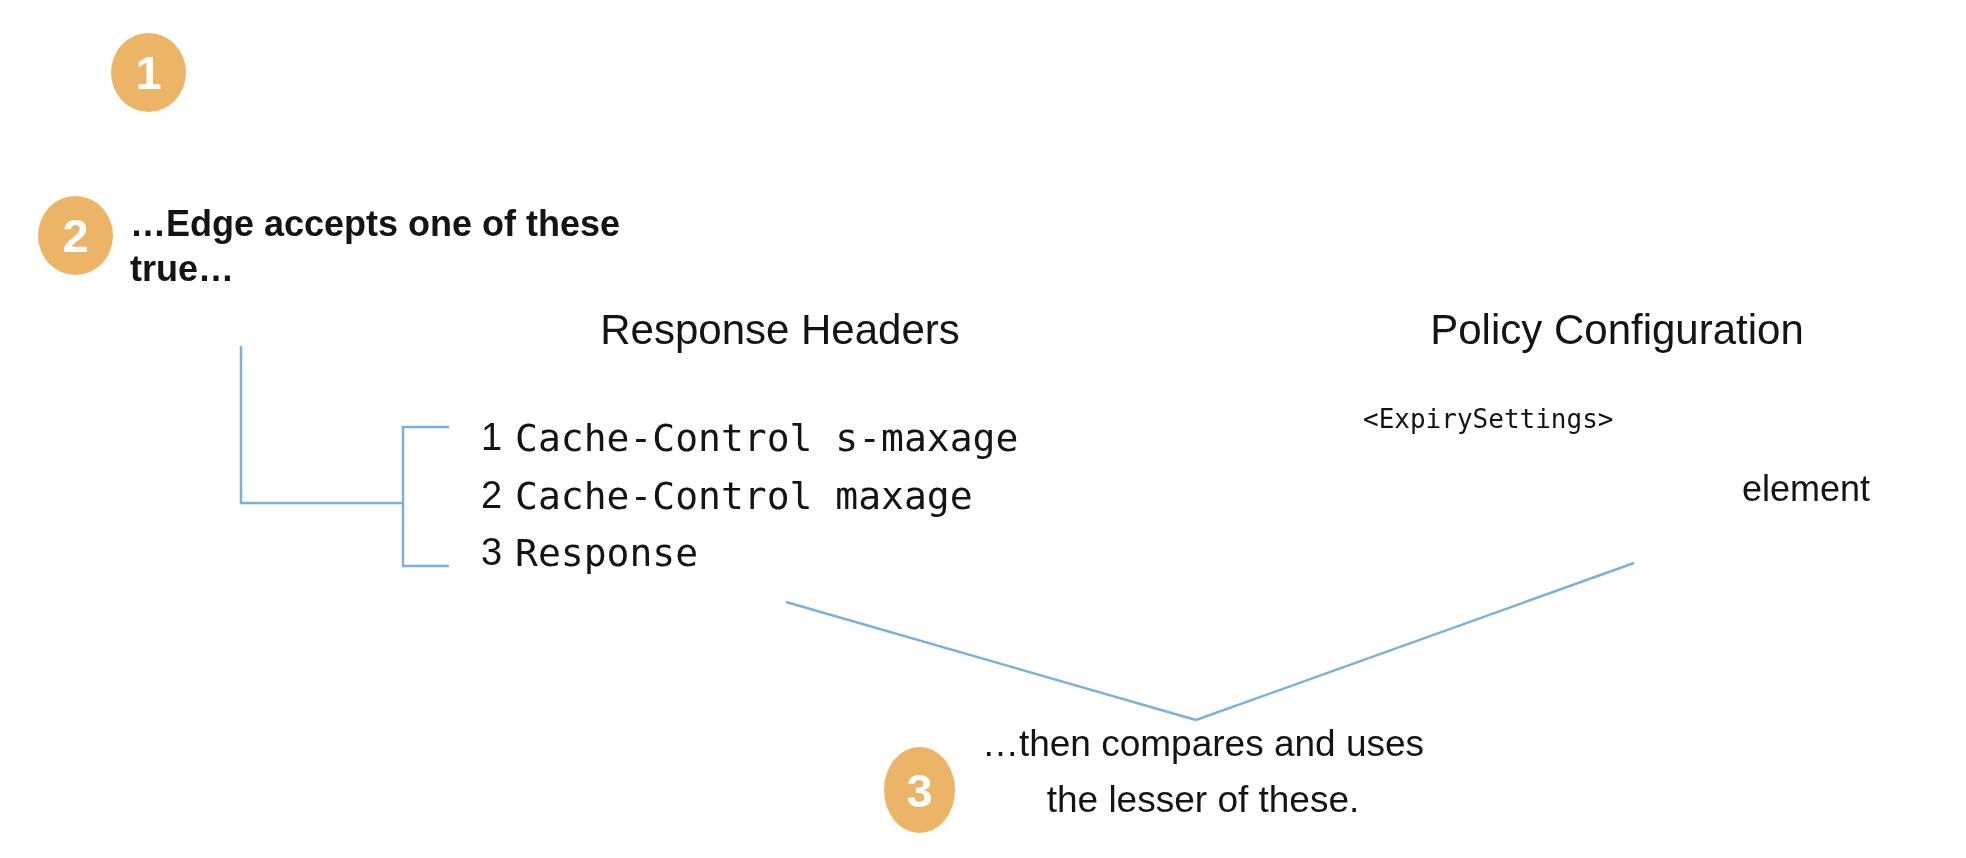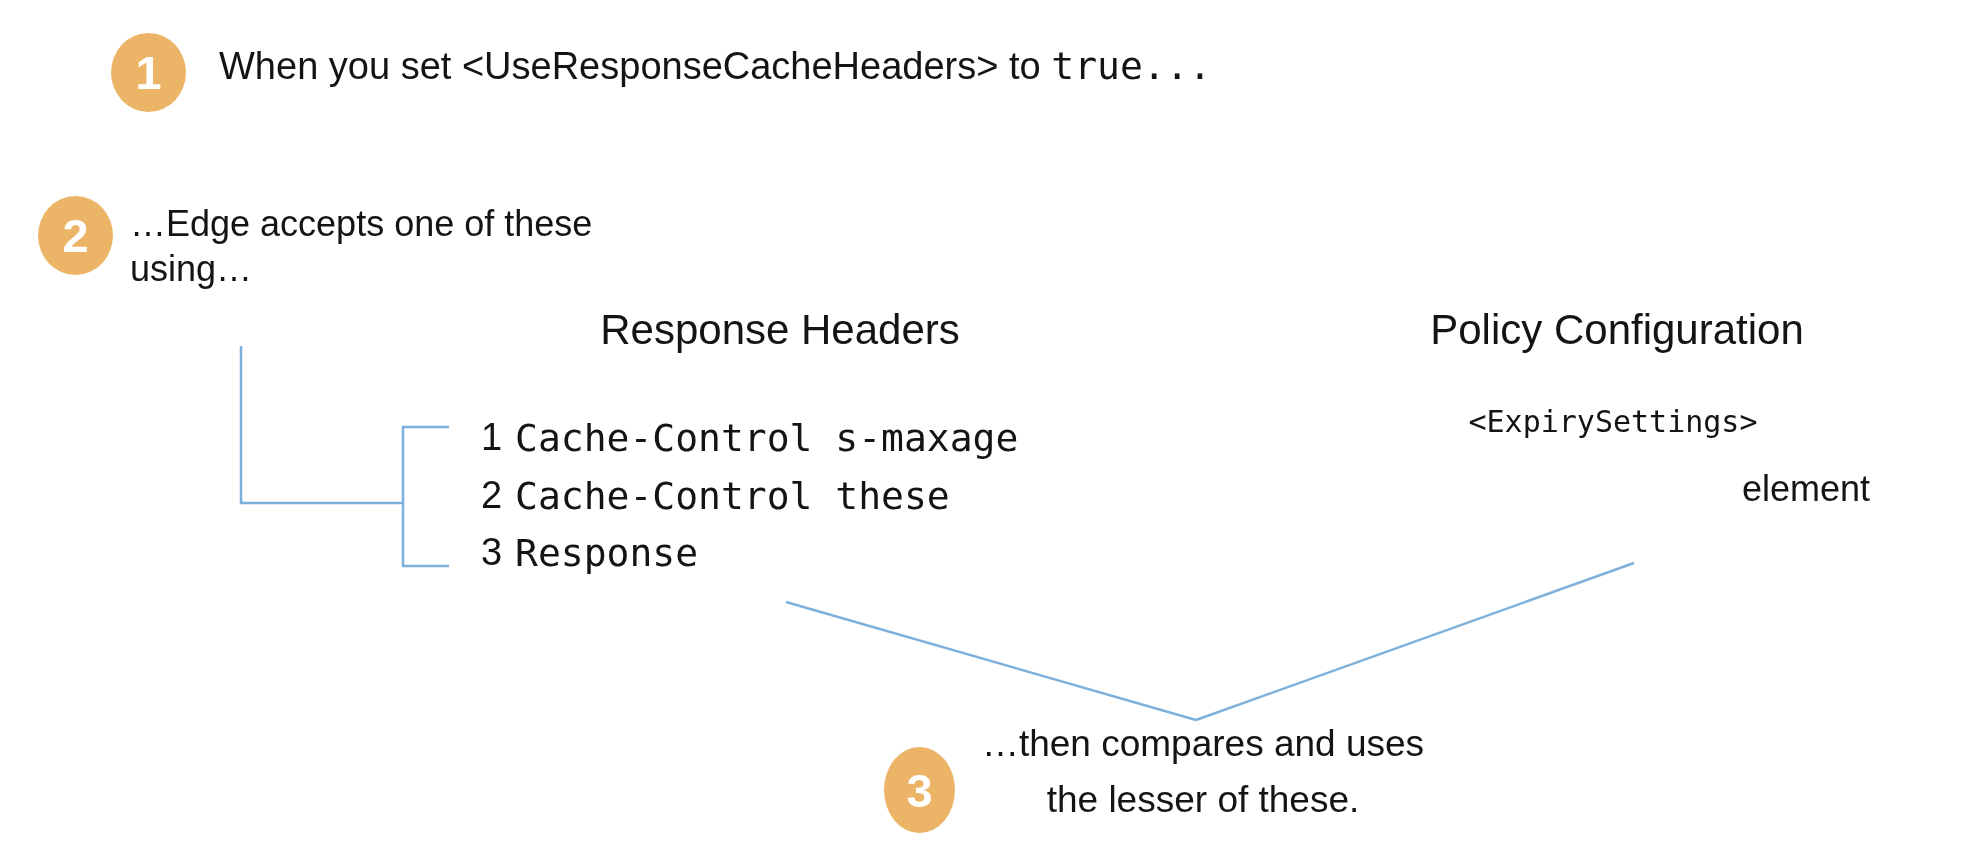--- a/index.html
+++ b/index.html
@@ -52,20 +52,21 @@
   }
   .mono {
     font-family: "DejaVu Sans Mono", monospace;
   }
   .step2-text {
     position: absolute;
     left: 130px;
     top: 201px;
     font-size: 36px;
     line-height: 45px;
+    font-weight: bold;
   }
   .col-heading {
     position: absolute;
     top: 306px;
     width: 600px;
     text-align: center;
     font-size: 42px;
     white-space: nowrap;
   }
   .heading-rh { left: 480px; }
@@ -83,22 +84,22 @@
     font-family: "Liberation Sans", sans-serif;
   }
   .row-1 { top: 416px; }
   .row-2 { top: 474px; }
   .row-3 { top: 531px; }
   .expiry-code {
     position: absolute;
     left: 1363px;
     top: 404px;
     width: 500px;
-    text-align: center;
-    font-size: 30px;
+    text-align: left;
+    font-size: 26px;
     white-space: nowrap;
   }
   .expiry-caption {
     position: absolute;
     left: 1370px;
     top: 468px;
     width: 500px;
     text-align: right;
     font-size: 36px;
   }
@@ -120,42 +121,39 @@
   <svg class="connectors" viewBox="0 0 1966 858" xmlns="http://www.w3.org/2000/svg">
     <polyline points="241,346 241,503 402,503"></polyline>
     <polyline points="449,427 403,427 403,566 449,566"></polyline>
     <polyline points="786,602 1196,720"></polyline>
     <polyline points="1196,720 1634,563"></polyline>
   </svg>
 
   <div class="badge badge-1">
     <span>1</span>
   </div>
-  <div class="step1-text">
-    <span>When you set &lt;UseResponseCacheHeaders&gt; to </span><span class="mono">true...</span>
-  </div>
 
   <div class="badge badge-2">
     <span>2</span>
   </div>
   <div class="step2-text">
     <div>…Edge accepts one of these</div>
-    <div>using…</div>
+    <div>true…</div>
   </div>
 
   <div class="col-heading heading-rh">Response Headers</div>
   <div class="col-heading heading-pc">Policy Configuration</div>
 
   <div class="list-row row-1">
     <span class="rank">1</span>
     <span class="mono">Cache-Control s-maxage</span>
   </div>
   <div class="list-row row-2">
     <span class="rank">2</span>
-    <span class="mono">Cache-Control these</span>
+    <span class="mono">Cache-Control maxage</span>
   </div>
   <div class="list-row row-3">
     <span class="rank">3</span>
     <span class="mono">Response</span>
   </div>
 
   <div class="expiry-code mono">&lt;ExpirySettings&gt;</div>
   <div class="expiry-caption">element</div>
 
   <div class="badge badge-3">

